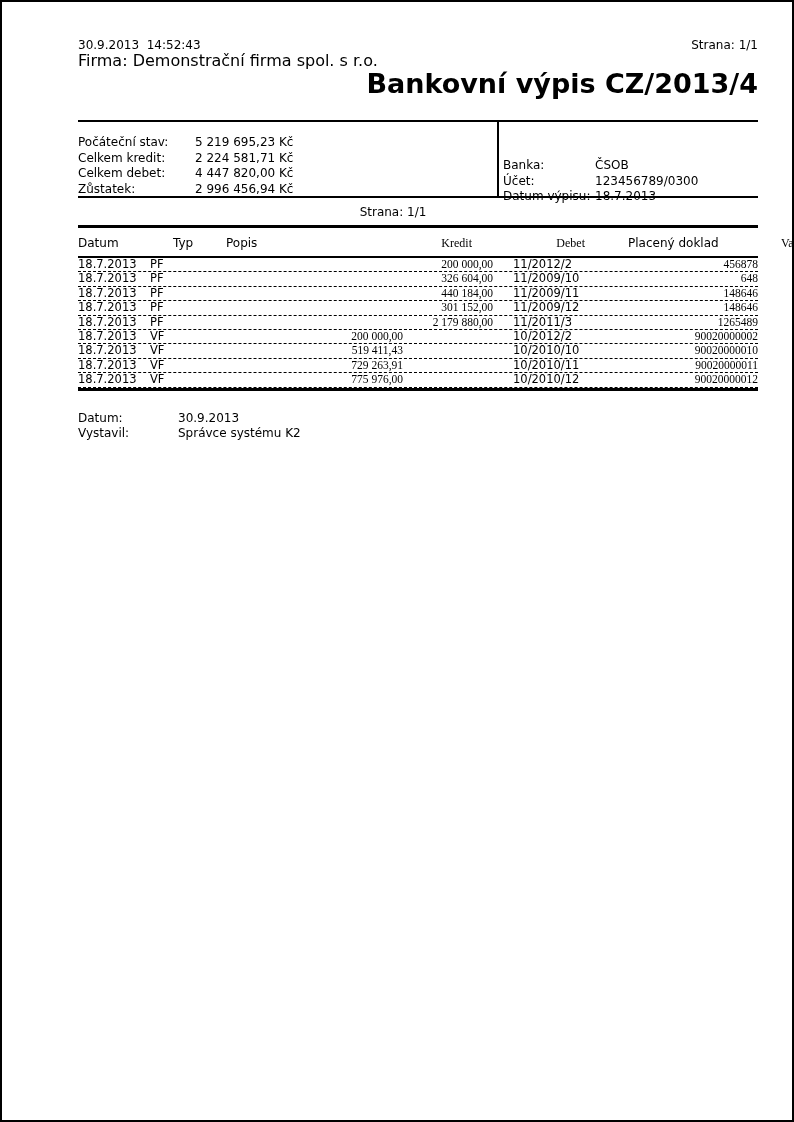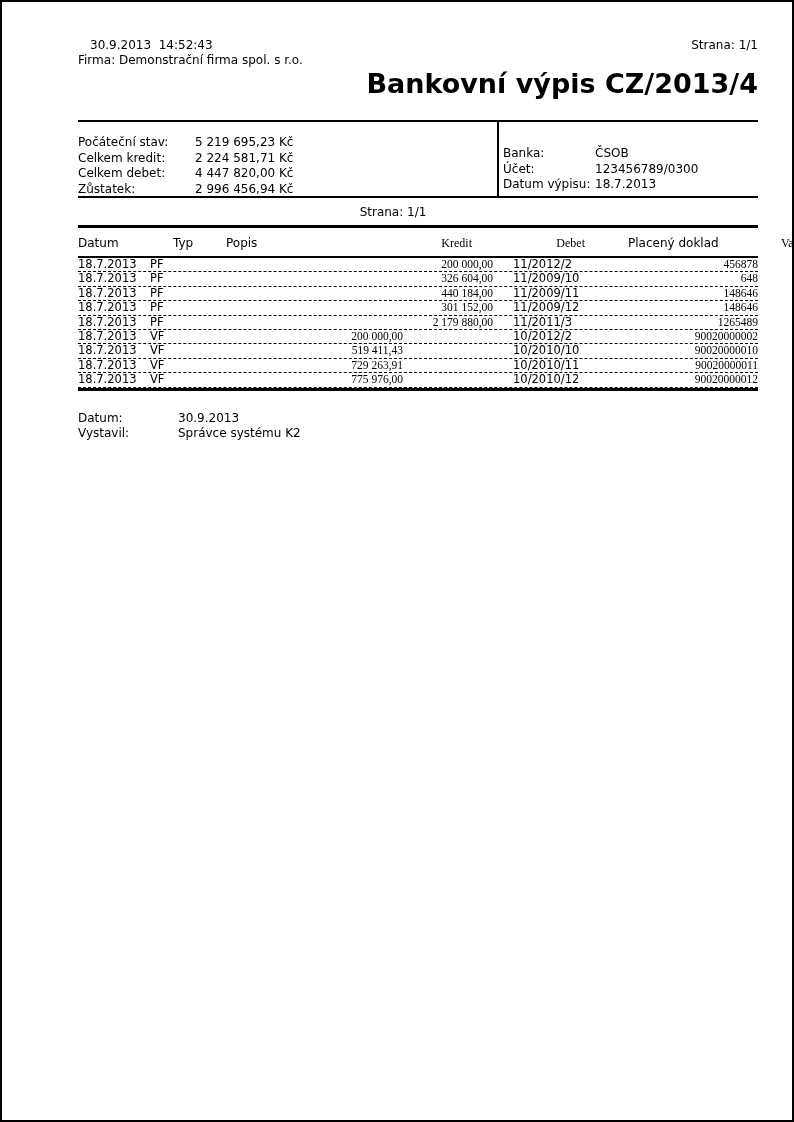--- a/index.html
+++ b/index.html
@@ -10,33 +10,33 @@
     background:#ffffff;
     border:2px solid #000000;
     color:#000000;
     font-family:"DejaVu Sans","Liberation Sans",sans-serif;
     overflow:hidden;
   }
   .content { position:absolute; left:76px; top:36px; width:680px; }
 
   
   .meta-row { display:flex; justify-content:space-between; font-size:12px; line-height:15px; }
-  .pre { white-space:pre;margin-left:12px; }
-  .company { font-size:12px; line-height:15px; }
+  .pre { white-space:pre; }
+  .company { font-size:16px; line-height:15px; }
   .title { text-align:right; font-size:27px; font-weight:bold; line-height:31px; margin-top:0; white-space:nowrap; }
 
   
   .summary-box {
     position:relative; margin-top:21px; height:74px;
     border-top:2px solid #000; border-bottom:2px solid #000;
   }
   .summary-cols { display:flex; height:100%; }
   .summary-left { width:419px; box-sizing:border-box; padding-top:13px; }
   .summary-divider { position:absolute; left:419px; top:0; bottom:0; width:2px; background:#000; }
-  .summary-right { flex:1; box-sizing:border-box; padding-top:24px; padding-left:6px; }
+  .summary-right { flex:1; box-sizing:border-box; padding-top:36px; padding-left:6px; }
   .srow { display:flex; font-size:12px; line-height:15.5px; white-space:nowrap; }
   .summary-left .srow .lbl { width:117px; }
   .summary-right .srow .lbl { width:92px; }
 
   
   .strana-center { text-align:center; font-size:12px; line-height:14px; margin-top:7px; padding-right:50px; }
   .table { margin-top:6px; }
   .thead {
     display:grid; grid-template-columns:72px 30px 123px 100px 90px 150px 1fr;
     font-size:12px; padding:8px 0 5px;

